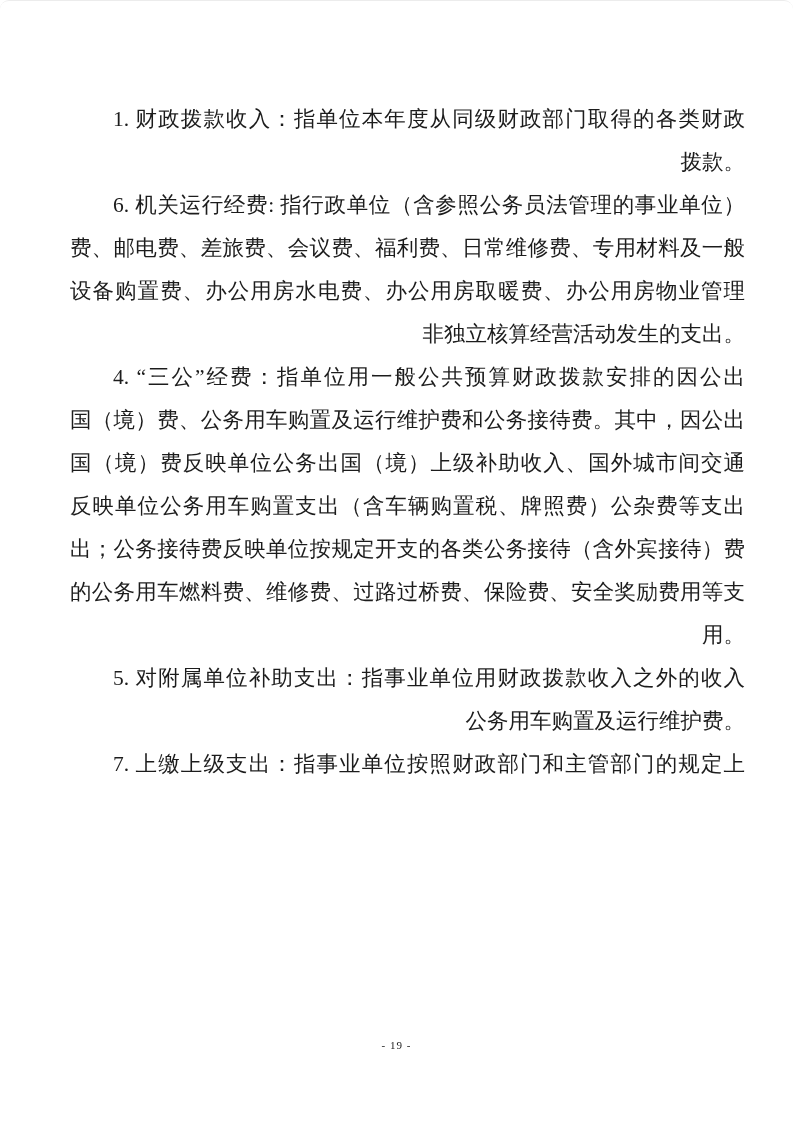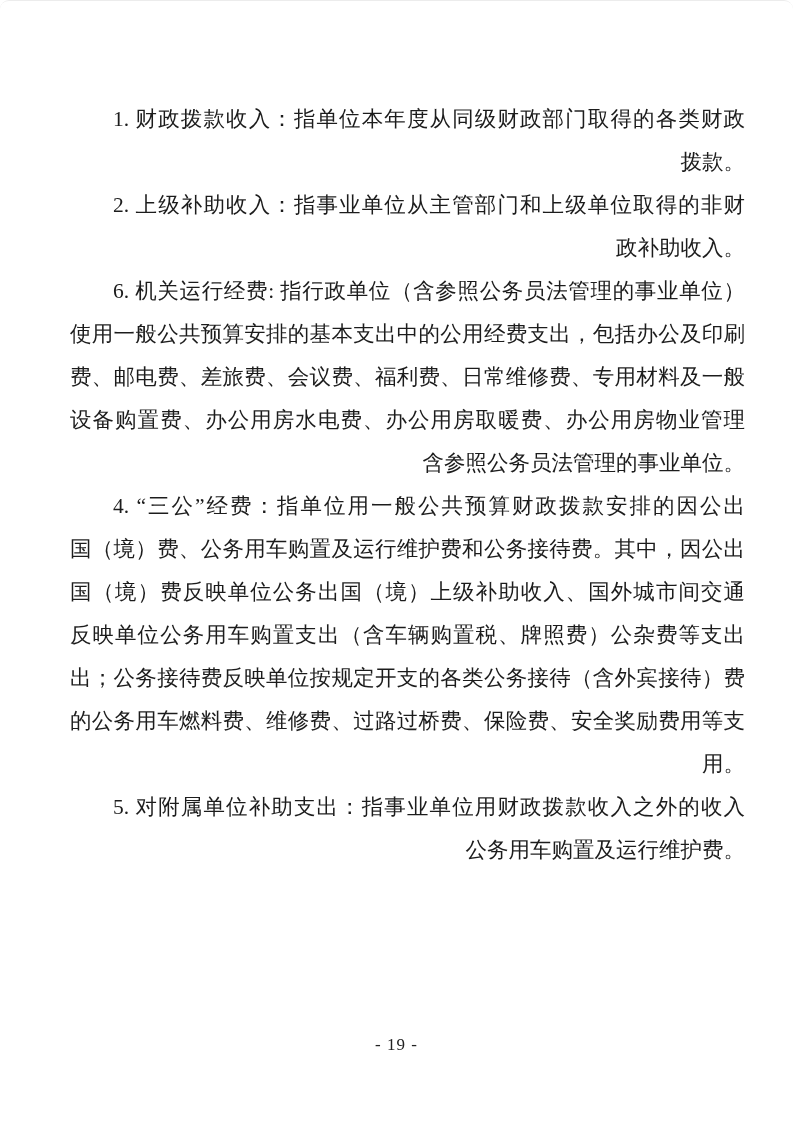--- a/index.html
+++ b/index.html
@@ -44,56 +44,54 @@
   }
   .line.first {
     text-indent: 43px;
   }
   .footer {
     position: absolute;
     top: 1034px;
     left: 0;
     width: 100%;
     text-align: center;
-    font-size: 17px;
+    font-size: 11px;
     line-height: 20px;
     color: #222222;
     letter-spacing: 1px;
   }
 </style>
 </head>
 <body>
 
 <div class="page">
   <div class="doc-body" id="doc-body">
       <div class="paragraph">
         <div class="line first justify">1. 财政拨款收入：指单位本年度从同级财政部门取得的各类财政</div>
         <div class="line">拨款。</div>
       </div>
       <div class="paragraph">
-        <div class="line first justify">2. 上级补助收入：指事业单位从主管部门和上级单位取得的非财</div>
-        <div class="line">政补助收入。</div>
-      </div>
-      <div class="paragraph">
         <div class="line first justify">6. 机关运行经费: 指行政单位（含参照公务员法管理的事业单位）</div>
-        <div class="line justify">使用一般公共预算安排的基本支出中的公用经费支出，包括办公及印刷</div>
         <div class="line justify">费、邮电费、差旅费、会议费、福利费、日常维修费、专用材料及一般</div>
         <div class="line justify">设备购置费、办公用房水电费、办公用房取暖费、办公用房物业管理费、</div>
-        <div class="line">含参照公务员法管理的事业单位。</div>
+        <div class="line">非独立核算经营活动发生的支出。</div>
       </div>
       <div class="paragraph">
         <div class="line first justify">4. “三公”经费：指单位用一般公共预算财政拨款安排的因公出</div>
         <div class="line justify">国（境）费、公务用车购置及运行维护费和公务接待费。其中，因公出</div>
         <div class="line justify">国（境）费反映单位公务出国（境）上级补助收入、国外城市间交通费、</div>
         <div class="line justify">反映单位公务用车购置支出（含车辆购置税、牌照费）公杂费等支出</div>
         <div class="line justify">出；公务接待费反映单位按规定开支的各类公务接待（含外宾接待）费</div>
         <div class="line justify">的公务用车燃料费、维修费、过路过桥费、保险费、安全奖励费用等支</div>
         <div class="line">用。</div>
       </div>
       <div class="paragraph">
         <div class="line first justify">5. 对附属单位补助支出：指事业单位用财政拨款收入之外的收入</div>
         <div class="line">公务用车购置及运行维护费。</div>
       </div>
+      <div class="paragraph">
+        <div class="line first justify">7. 上缴上级支出：指事业单位按照财政部门和主管部门的规定上</div>
+      </div>
     </div>
   <div class="footer">
     <span>- 19 -</span>
   </div>
 </div>
 
 </body></html>

